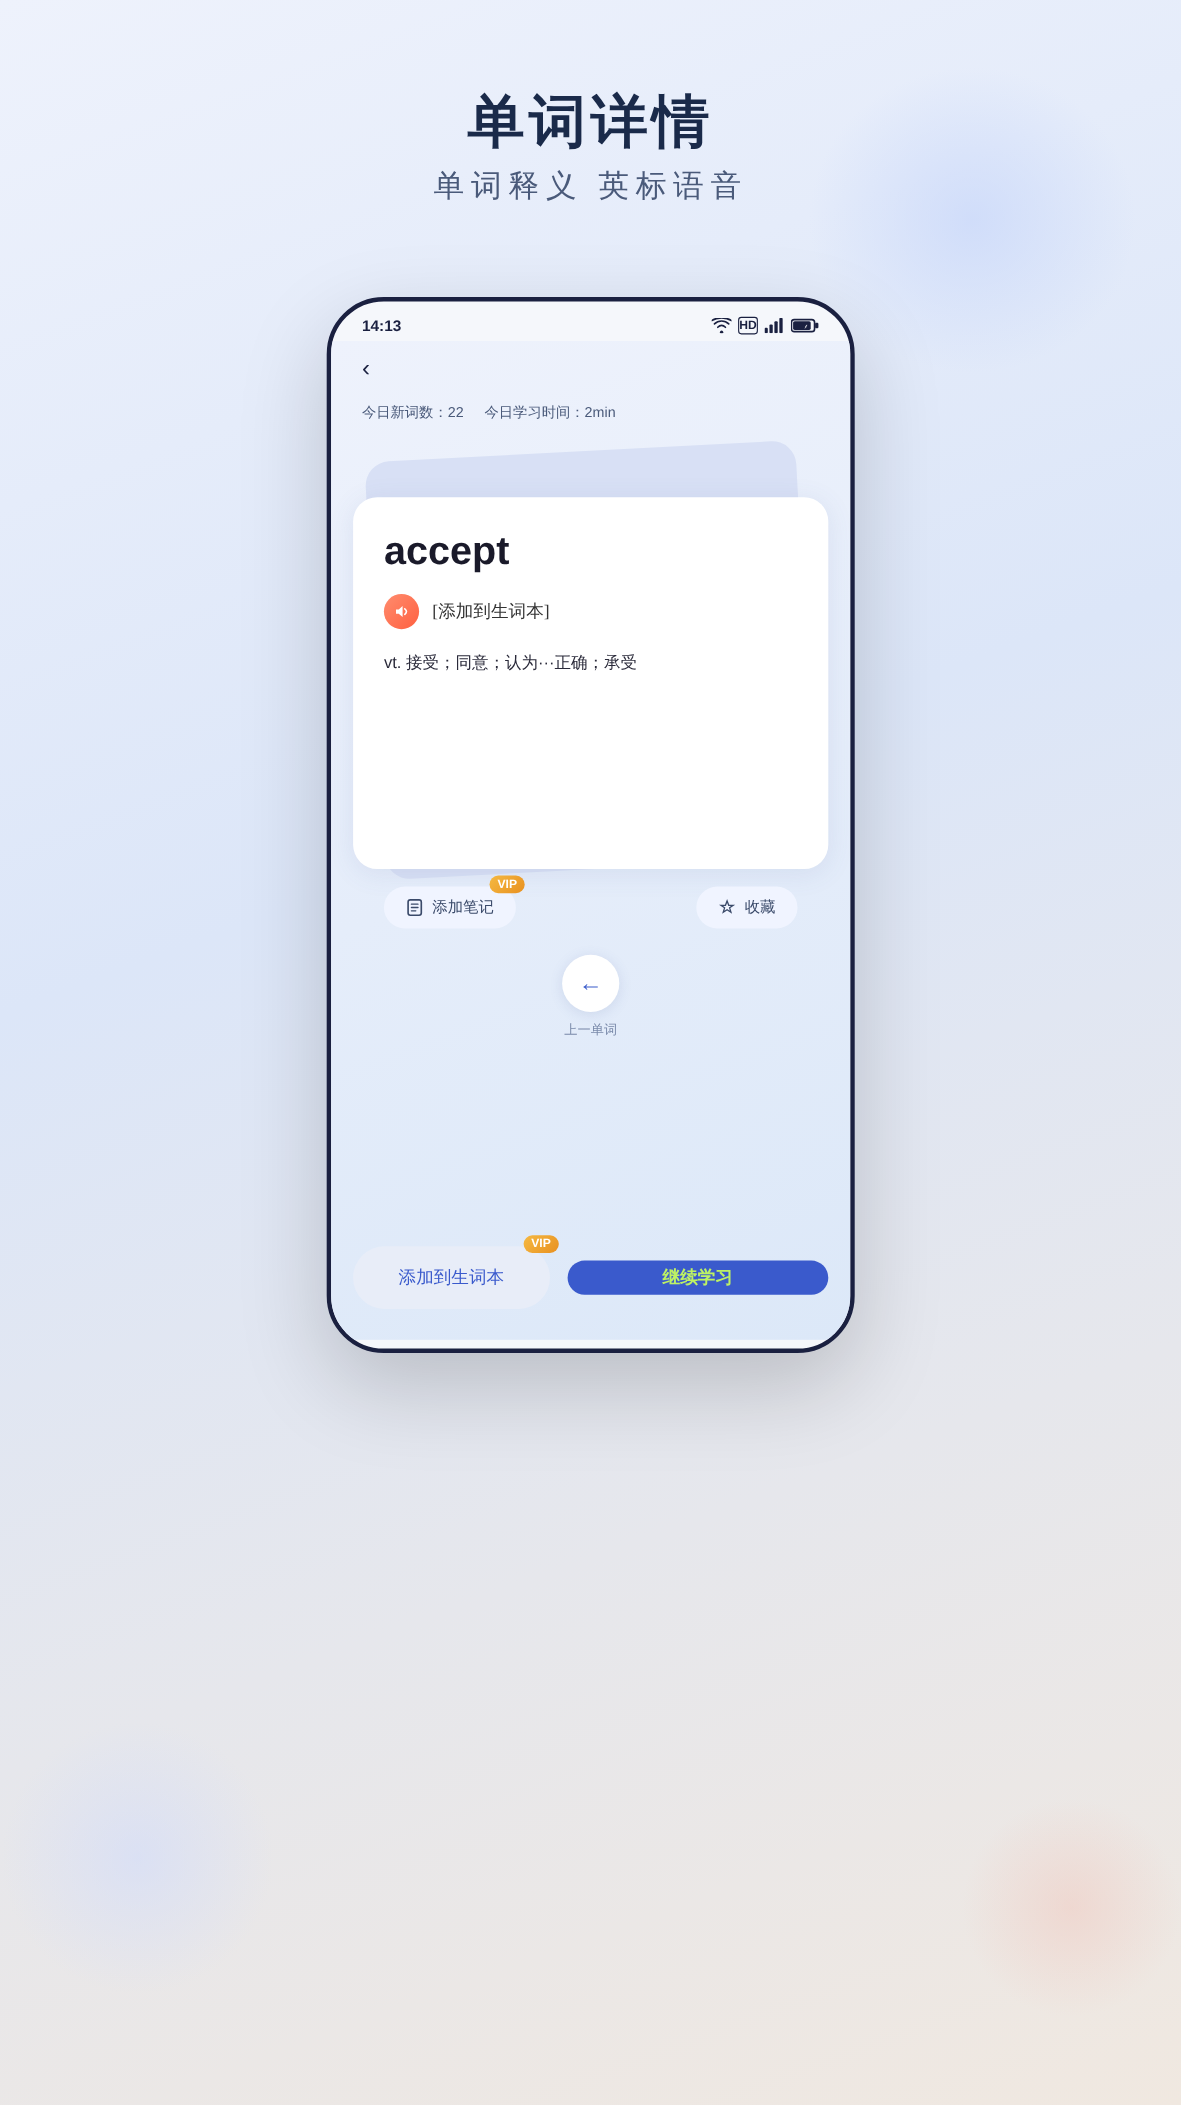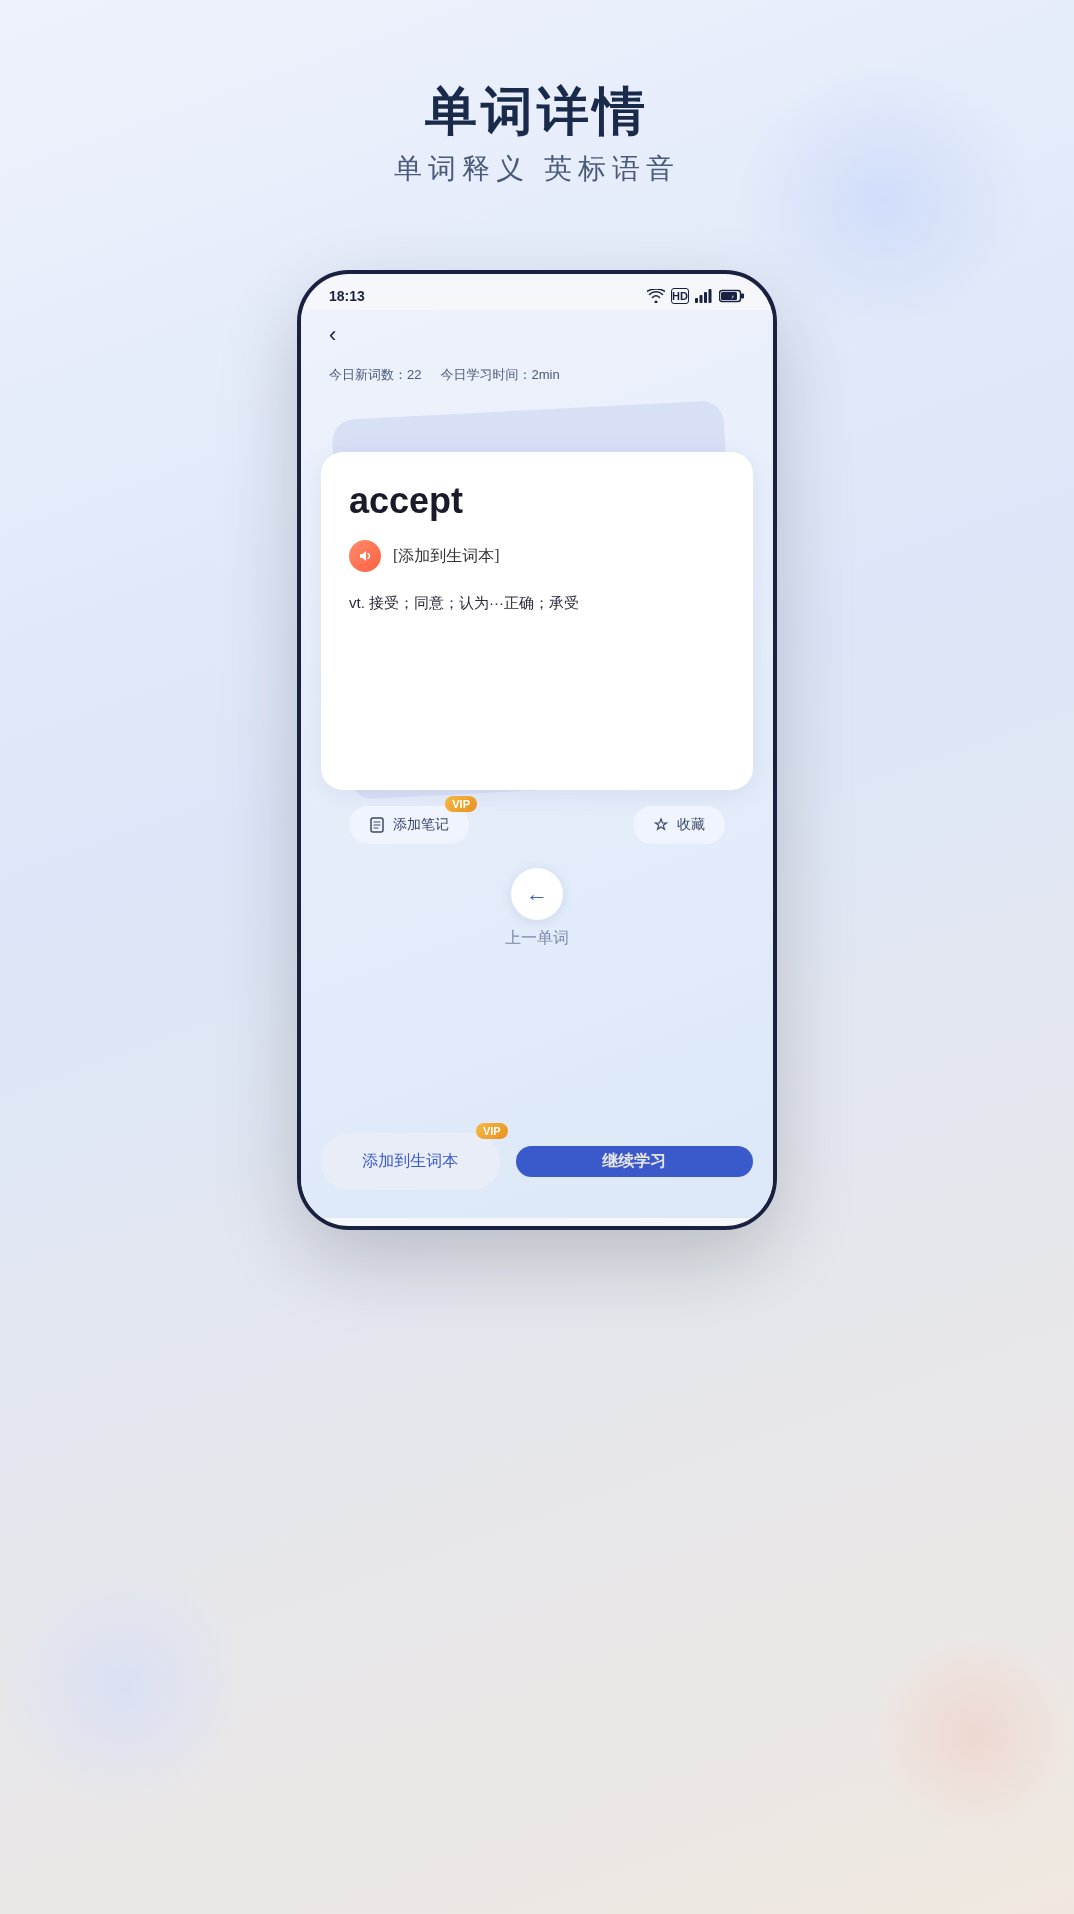--- a/index.html
+++ b/index.html
@@ -229,21 +229,21 @@
       align-items: center;
       justify-content: center;
       box-shadow: 0 2px 12px rgba(80,100,160,0.15);
       cursor: pointer;
     }
     .nav-arrow {
       font-size: 22px;
       color: #4060cc;
     }
     .nav-label {
-      font-size: 16px;
+      font-size: 12px;
       color: #7a8aaa;
     }
 
     
     .bottom-buttons {
       position: absolute;
       bottom: 36px;
       left: 20px;
       right: 20px;
       display: flex;
@@ -261,41 +261,41 @@
       cursor: pointer;
       position: relative;
     }
     .btn-primary {
       flex: 1.4;
       background: #3a5acc;
       border-radius: 30px;
       padding: 5px 16px;
       text-align: center;
       font-size: 16px;
-      color: #e5e5e5;
+      color: #bef264;
       font-weight: 600;
       cursor: pointer;
     }
   </style>
 </head>
 <body>
 
 <div class="bg-blob-top-right"></div>
 <div class="bg-blob-bottom-left"></div>
 <div class="bg-blob-bottom-right"></div>
 
 <div class="page-header">
   <div class="page-title">单词详情</div>
   <div class="page-subtitle">单词释义 英标语音</div>
 </div>
 
 <div class="phone-frame">
 
   <div class="status-bar">
-    <span>18:13</span>
+    <span>14:13</span>
     <div class="status-icons">
 
       <svg width="18" height="14" viewBox="0 0 18 14" fill="none">
         <path d="M9 11.5a1.5 1.5 0 100 3 1.5 1.5 0 000-3z" fill="#1a2040"></path>
         <path d="M5.5 8.5C6.7 7.3 7.8 6.8 9 6.8s2.3.5 3.5 1.7" stroke="#1a2040" stroke-width="1.5" fill="none" stroke-linecap="round"></path>
         <path d="M2.5 5.5C4.3 3.7 6.5 2.8 9 2.8s4.7.9 6.5 2.7" stroke="#1a2040" stroke-width="1.5" fill="none" stroke-linecap="round"></path>
         <path d="M0 2.5C2.4 0.9 5.6 0 9 0s6.6.9 9 2.5" stroke="#1a2040" stroke-width="1.5" fill="none" stroke-linecap="round"></path>
       </svg>
 
       <span style="font-size:11px;font-weight:700;border:1.5px solid #1a2040;padding:1px 0;border-radius:3px;">HD</span>

